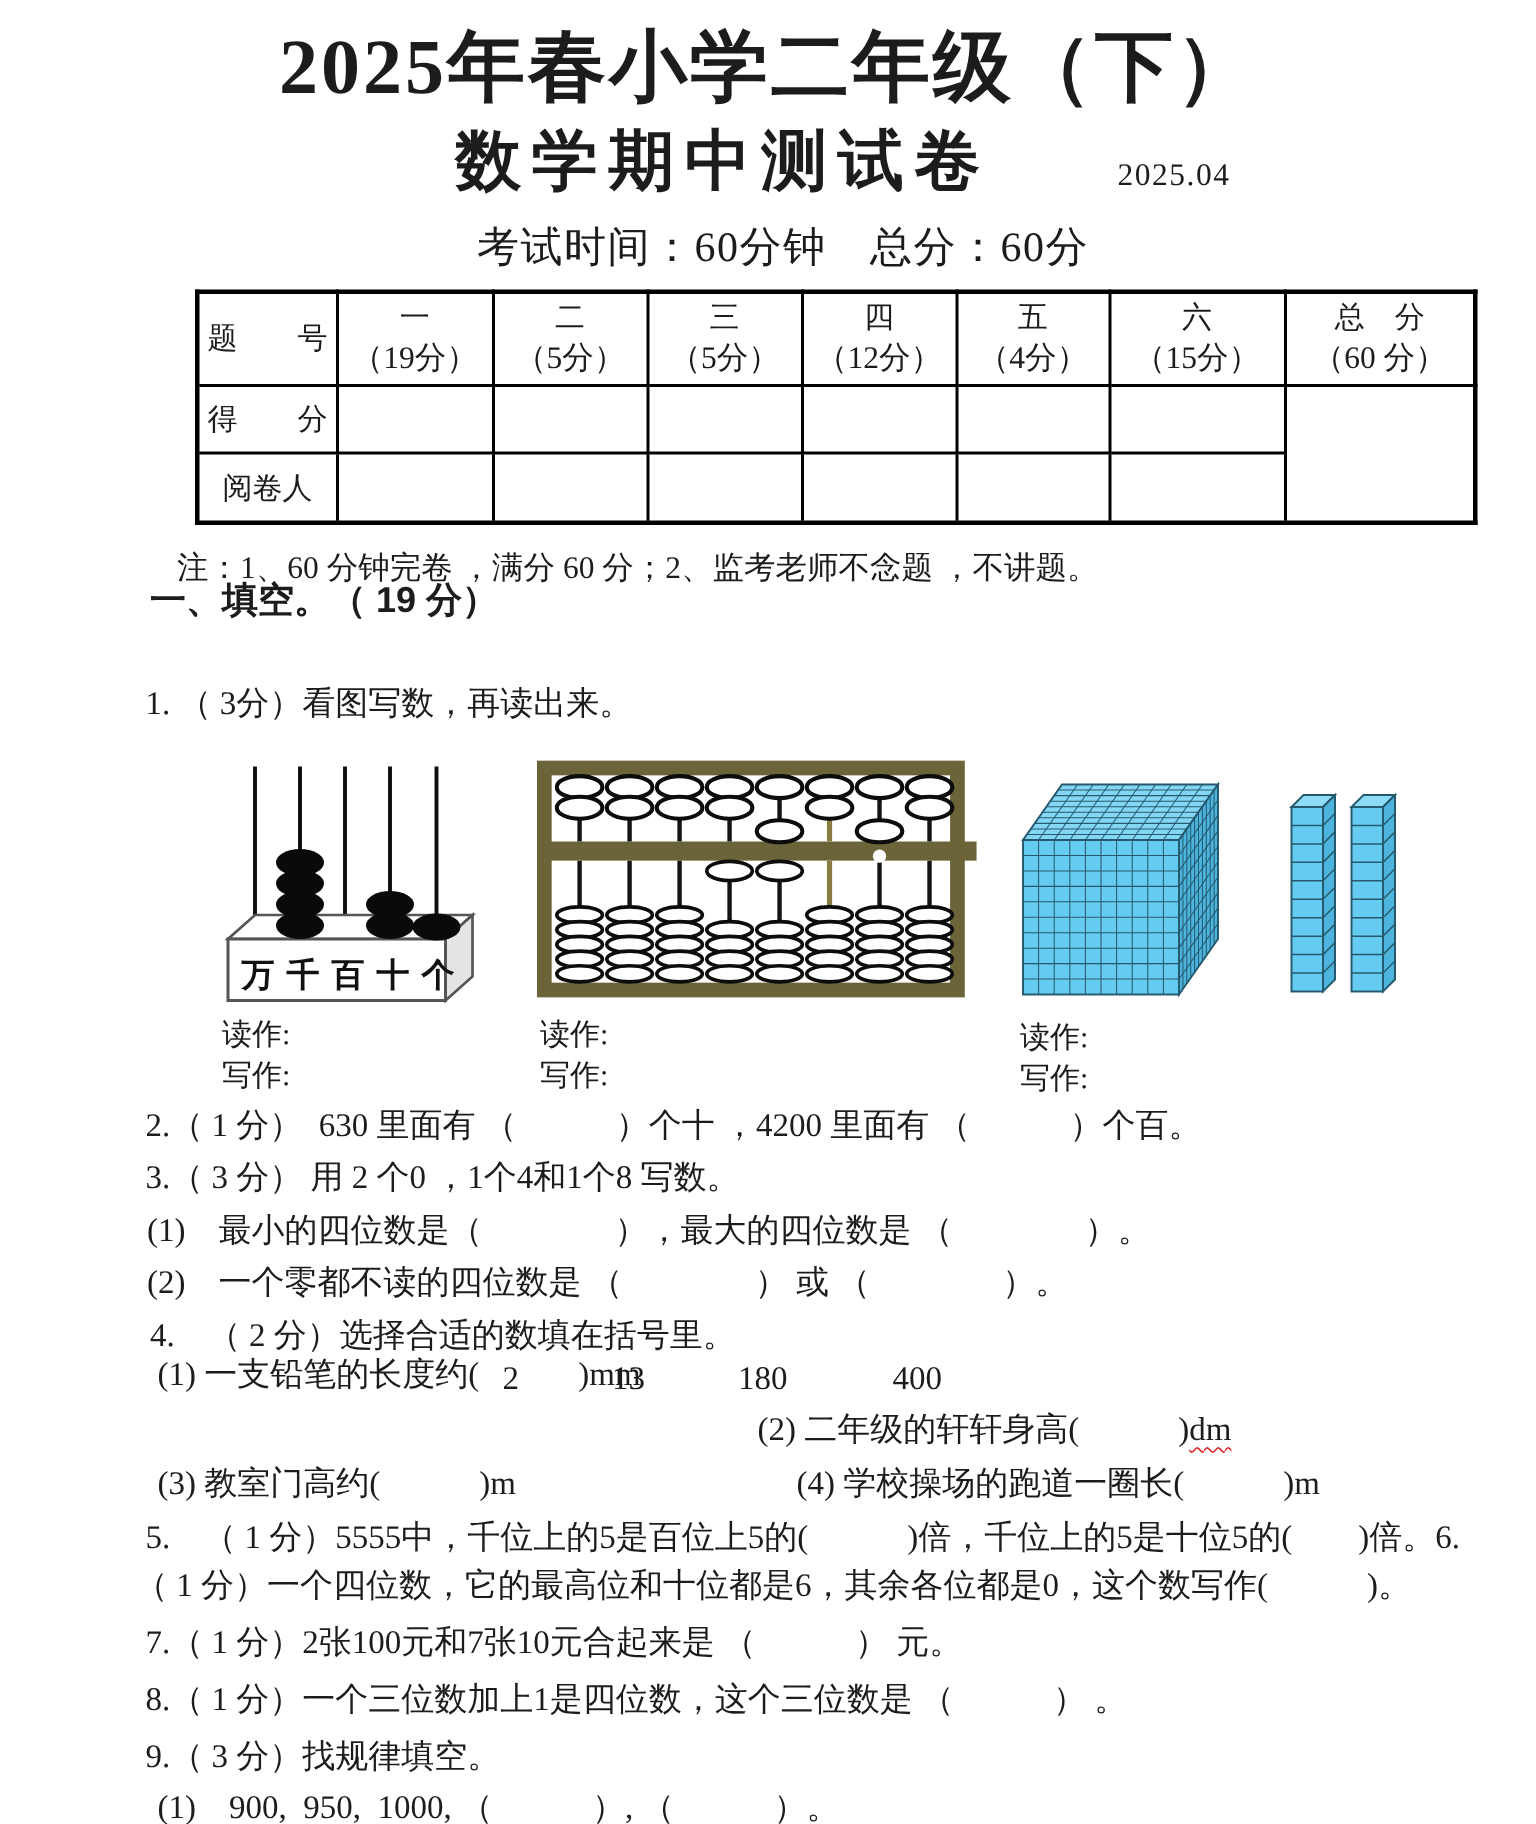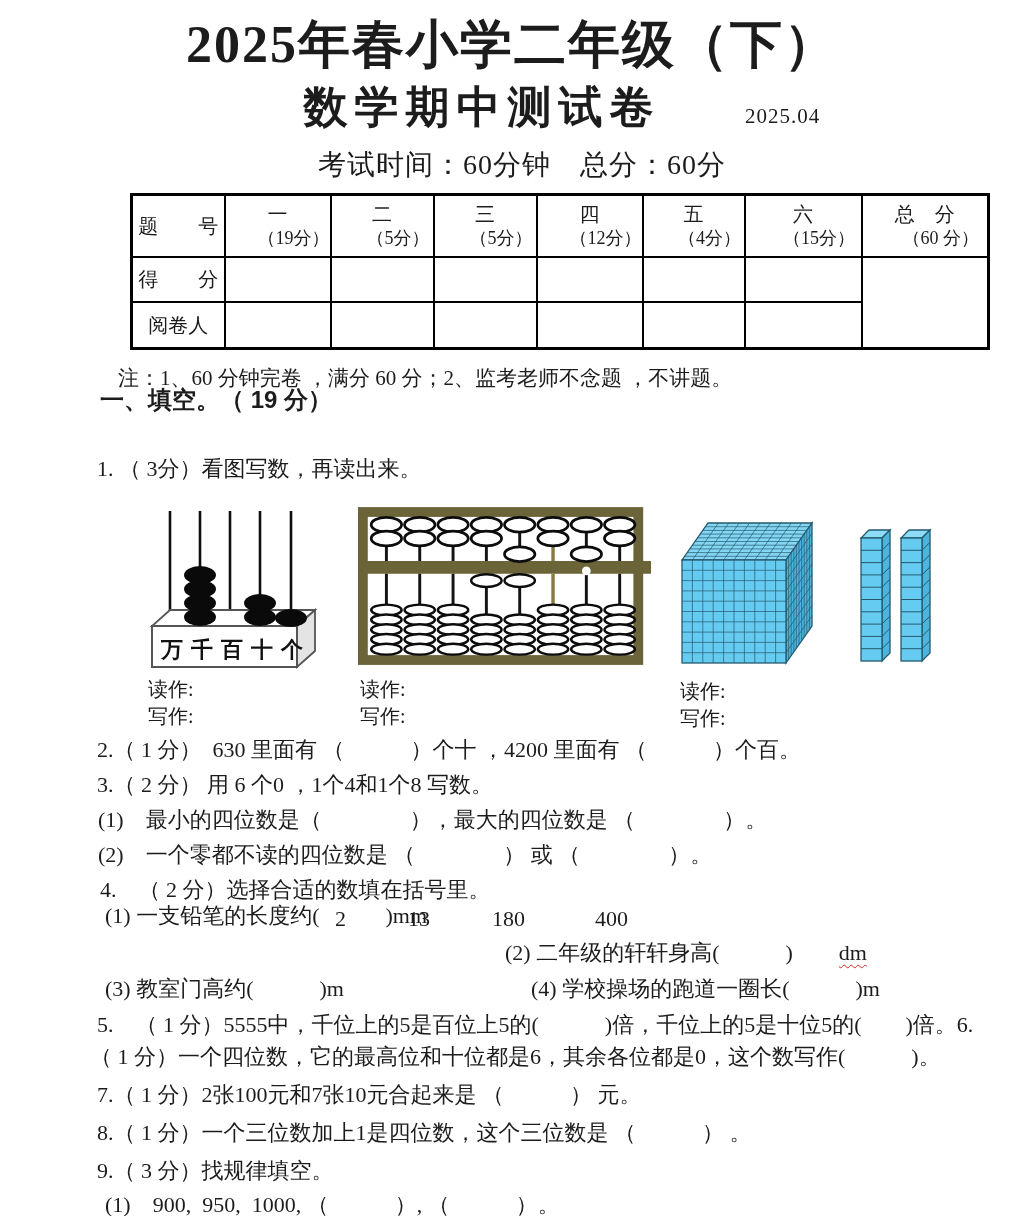--- a/index.html
+++ b/index.html
@@ -11,32 +11,32 @@
   .subtitle-row{top:78px;left:0;width:1024px;text-align:center;}
   .subtitle{display:inline-block;font-family:"Liberation Sans","DejaVu Sans",sans-serif;
             font-weight:bold;font-size:44px;letter-spacing:7px;margin-right:60px;}
   .date{left:745px;top:104px;font-size:21px;letter-spacing:1px;}
   .exam-info{left:318px;top:146px;font-size:28px;letter-spacing:1px;white-space:pre;}
   table.score{position:absolute;left:130px;top:193px;border-collapse:collapse;table-layout:fixed;
               border:3px solid #000;}
   table.score td{border:2px solid #000;text-align:center;vertical-align:middle;
                  font-size:20px;padding:0;}
   .col-num{font-size:20px;line-height:1.25;}
-  .col-pts{font-size:18px;line-height:1.25;white-space:pre;padding-left:32px;}
+  .col-pts{font-size:21px;line-height:1.25;white-space:pre;}
   .hdr-row td{height:60px;}
   .r2 td{height:43px;margin-top:29px;}
   .r3 td{height:44px;}
   .note{left:118px;top:364px;font-size:21px;white-space:pre;}
   .sec-head{left:100px;top:384px;font-size:24px;font-weight:bold;
             font-family:"Liberation Sans","DejaVu Sans",sans-serif;white-space:pre;}
   .q{font-size:22px;white-space:pre;}
   .du-xie{font-size:20px;white-space:pre;}
   .opt{font-size:22px;}
   .wavy{text-decoration-line:underline;text-decoration-style:wavy;
-        text-decoration-color:#d92b2b;text-decoration-thickness:1px;text-underline-offset:4px;margin-left:46px;}
+        text-decoration-color:#d92b2b;text-decoration-thickness:1px;text-underline-offset:4px;}
 </style>
 </head>
 <body>
 
 <div class="page">
 
   <div class="abs title">2025年春小学二年级（下）</div>
   <div class="abs subtitle-row">
     <span class="subtitle">数学期中测试卷</span>
   </div>
@@ -349,21 +349,21 @@
   </svg>
 
   <div class="abs du-xie" style="left:148px;top:676px;">读作:</div>
   <div class="abs du-xie" style="left:148px;top:703px;">写作:</div>
   <div class="abs du-xie" style="left:360px;top:676px;">读作:</div>
   <div class="abs du-xie" style="left:360px;top:703px;">写作:</div>
   <div class="abs du-xie" style="left:680px;top:678px;">读作:</div>
   <div class="abs du-xie" style="left:680px;top:705px;">写作:</div>
 
   <div class="abs q" style="left:97px;top:735px;">2.（ 1 分）  630 里面有 （　　　）个十 ，4200 里面有 （　　　）个百。</div>
-  <div class="abs q" style="left:97px;top:770px;">3.（ 2 分） 用 6 个0 ，1个4和1个8 写数。</div>
+  <div class="abs q" style="left:97px;top:770px;">3.（ 3 分） 用 2 个0 ，1个4和1个8 写数。</div>
   <div class="abs q" style="left:98px;top:805px;">(1)　最小的四位数是（　　　　），最大的四位数是 （　　　　）。</div>
   <div class="abs q" style="left:98px;top:840px;">(2)　一个零都不读的四位数是 （　　　　） 或 （　　　　）。</div>
   <div class="abs q" style="left:100px;top:875px;">4.　（ 2 分）选择合适的数填在括号里。</div>
 
   <span class="abs opt" style="left:335px;top:906px;">2</span>
   <span class="abs opt" style="left:408px;top:906px;">13</span>
   <span class="abs opt" style="left:492px;top:906px;">180</span>
   <span class="abs opt" style="left:595px;top:906px;">400</span>
 
   <div class="abs q" style="left:105px;top:890px;margin-top:11px;">(1) 一支铅笔的长度约(　　　)mm</div>

